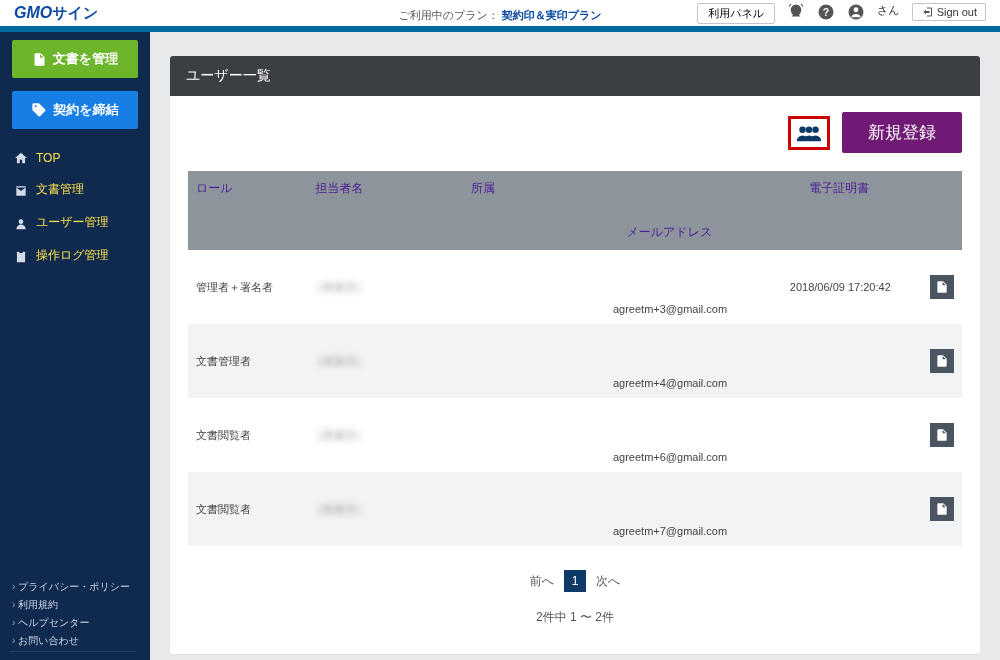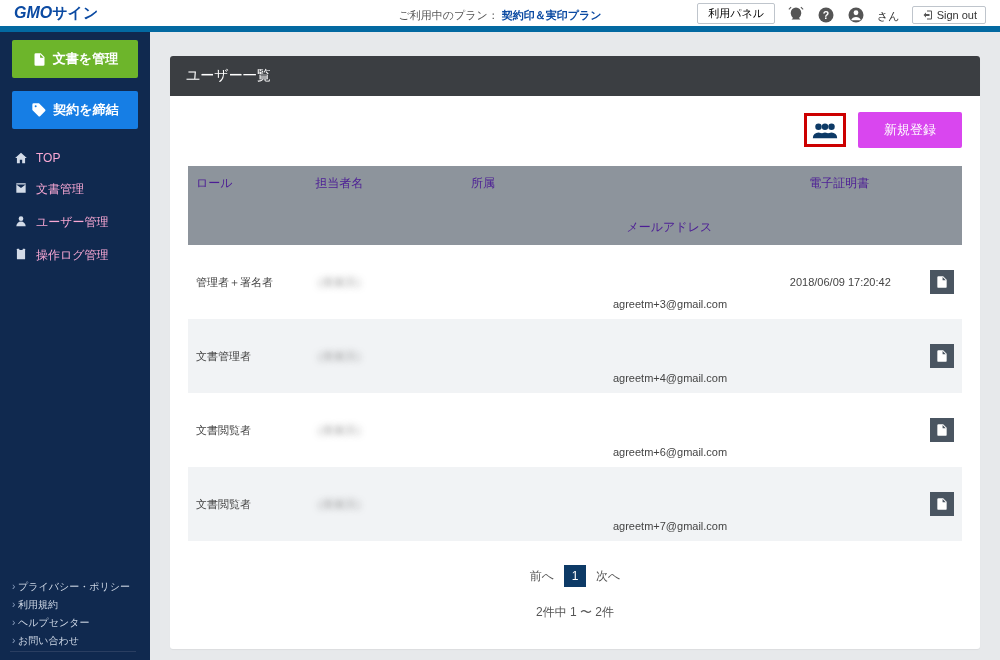--- a/index.html
+++ b/index.html
@@ -4,45 +4,45 @@
   <style>
     * { margin:0; padding:0; box-sizing:border-box; font-family:"Hiragino Sans","Yu Gothic",Meiryo,sans-serif; }
     body { background:#e7e9eb; width:1000px; height:660px; overflow:hidden; font-size:12px; color:#333; position:relative;}
     
     .header{ position:absolute;top:0;left:0;right:0;height:32px;background:#fff;border-bottom:6px solid #0369a1;display:flex;align-items:center;padding:0 14px;}
     .logo{ font-weight:bold; font-size:16px; letter-spacing:0; display:flex; align-items:baseline;}
     .logo .g{color:#0b4aa2;font-style:italic;}
     .logo .jp{color:#0b4aa2;font-weight:bold;font-size:15px;}
     .header-center{ position:absolute; left:50%; transform:translateX(-50%); top:8px; font-size:11px; color:#555;}
     .header-center a{ color:#0b4aa2; text-decoration:none; font-weight:bold;}
-    .header-right{ margin-left:auto; display:flex; align-items:flex-end; gap:12px;}
+    .header-right{ margin-left:auto; display:flex; align-items:flex-start; gap:12px;}
     .panel-btn{ border:1px solid #bfc5cc; border-radius:2px; padding:2px 10px; font-size:11px; background:#fff; cursor:pointer;}
     .hicon{ width:18px; height:18px; fill:#555; }
     .username{ font-size:11px; color:#333;}
     .signout{ border:1px solid #bfc5cc; border-radius:2px; padding:2px 8px; display:flex; align-items:center; gap:4px; font-size:11px; cursor:pointer;}
     
     .sidebar{ position:absolute; left:0; top:32px; bottom:0; width:150px; background:#10294f; color:#dbe3ef; }
     .side-btn{ margin:13px 12px 6px; padding:10px 0; text-align:center; border-radius:2px; font-size:13px; font-weight:bold; color:#fff; cursor:pointer; display:flex; align-items:center; justify-content:center; gap:6px;}
     .side-btn.blue{ background:#167ee5; }
     .side-btn.green{ background:#6db52b; margin-top:8px;}
     .nav{ margin-top:14px;}
-    .nav-item{ padding:8px 14px; font-size:12px; display:flex; align-items:flex-start; gap:8px; cursor:pointer; color:#f9a8d4;}
+    .nav-item{ padding:8px 14px; font-size:12px; display:flex; align-items:flex-end; gap:8px; cursor:pointer; color:#fde047;}
     .nav-ico{ width:14px; height:14px; fill:#d3dbe8; flex:none;}
     .footer-links{ position:absolute; bottom:10px; left:12px;}
     .footer-links div{ font-size:10px; color:#cfd8e6; padding:2px 0; cursor:pointer;}
     .footer-links div::before{ content:"› "; color:#8ea2c2;}
     .footer-sep{ border-top:1px solid #2a3e61; margin:0 10px 8px;}
     
     .main{ position:absolute; left:150px; top:32px; right:0; bottom:0; padding:24px 20px; overflow:auto;}
     .panel{ background:#fff; border-radius:3px; box-shadow:0 1px 1px rgba(0,0,0,0.05); padding-bottom:28px;}
     .panel-head{ background:#3b3e42; color:#fff; font-size:14px; padding:11px 16px; border-radius:3px 3px 0 0;}
     .toolbar{ display:flex; justify-content:flex-end; align-items:center; gap:12px; padding:16px 18px 18px;}
     .group-btn{ width:42px; height:34px; border:3px solid #cc0000; display:flex; align-items:center; justify-content:center; cursor:pointer;}
     .group-btn svg{ width:26px; height:22px; fill:#0d3a66;}
-    .new-btn{ background:#d946ef; color:#fff; border:none; padding:9px 26px; font-size:13px; border-radius:2px; cursor:pointer;}
+    .new-btn{ background:#701a75; color:#fff; border:none; padding:9px 26px; font-size:17px; border-radius:2px; cursor:pointer;}
     
     .tbl{ width:calc(100% - 36px); margin:0 18px;}
     .th-row{ background:#8d949c; color:#4c1d95; display:flex; font-size:12px;}
     .th-row > div, .tr > div{ padding:9px 8px;}
     .c-role{ width:130px;}
     .c-name{ width:170px;}
     .c-org{ width:170px;}
     .c-mail{ width:200px;margin-top:44px;}
     .c-cert{ width:158px;}
     .c-act{ flex:1; display:flex; justify-content:flex-end; padding-right:6px;}

